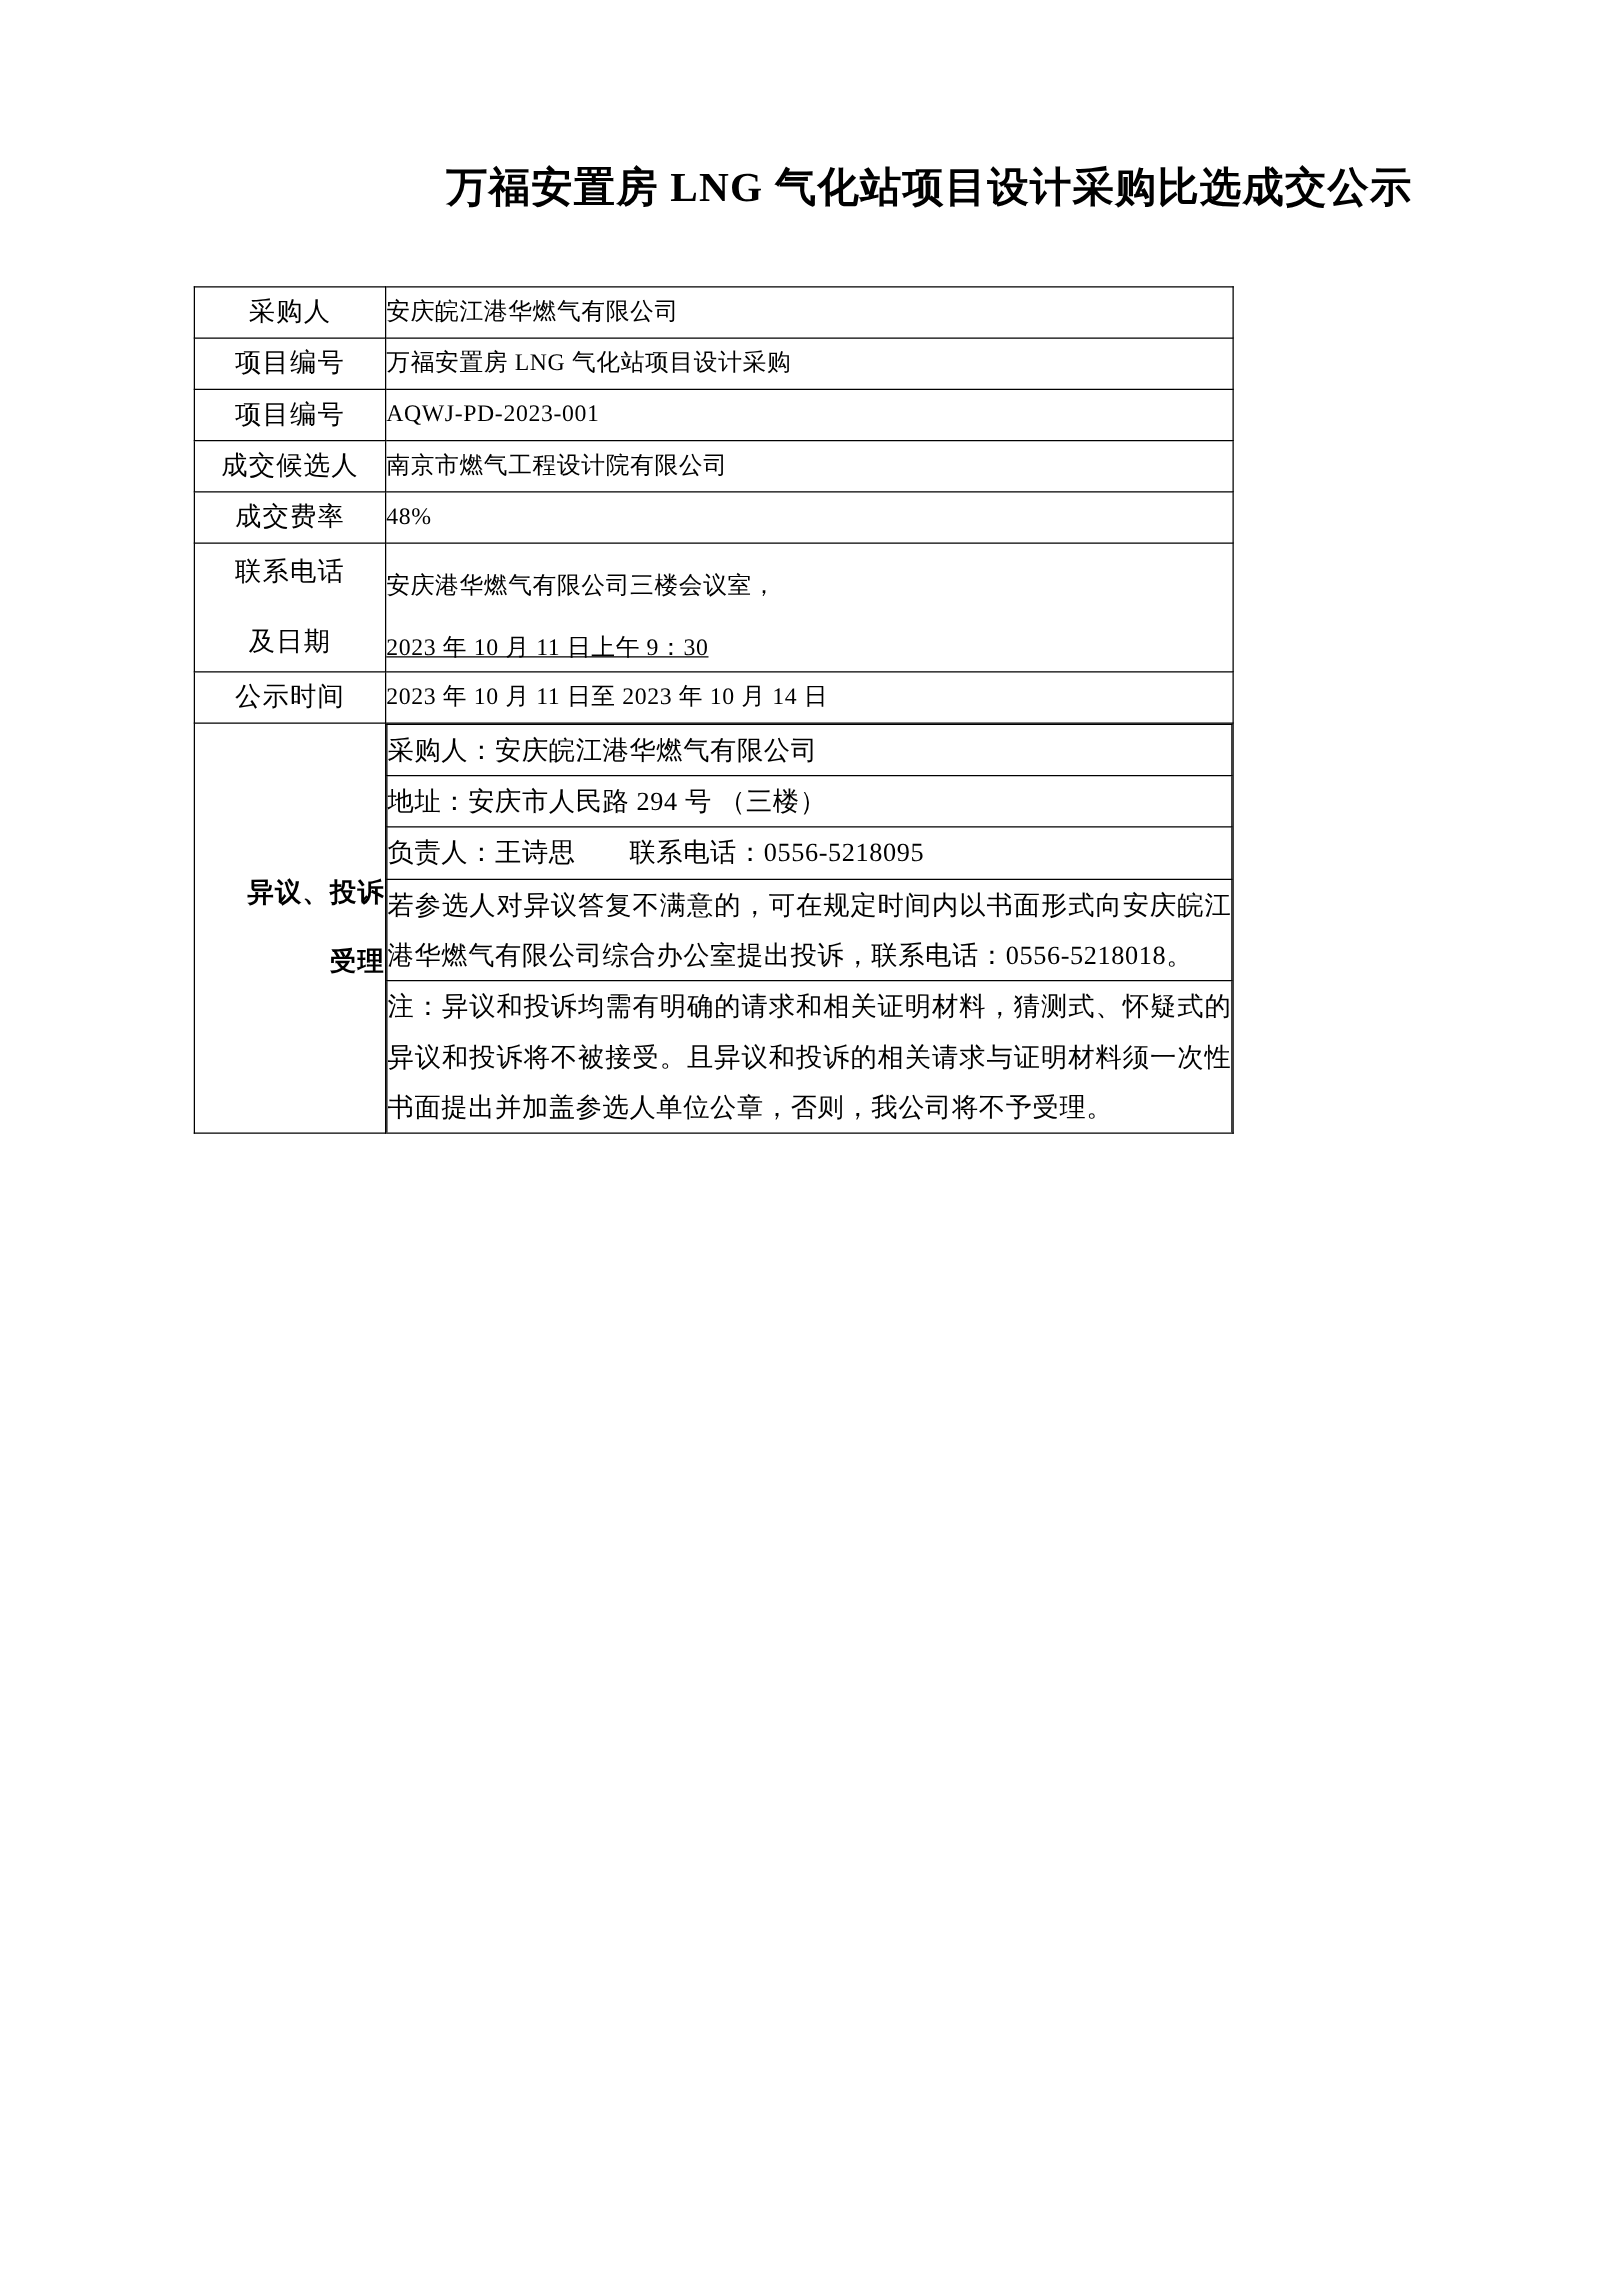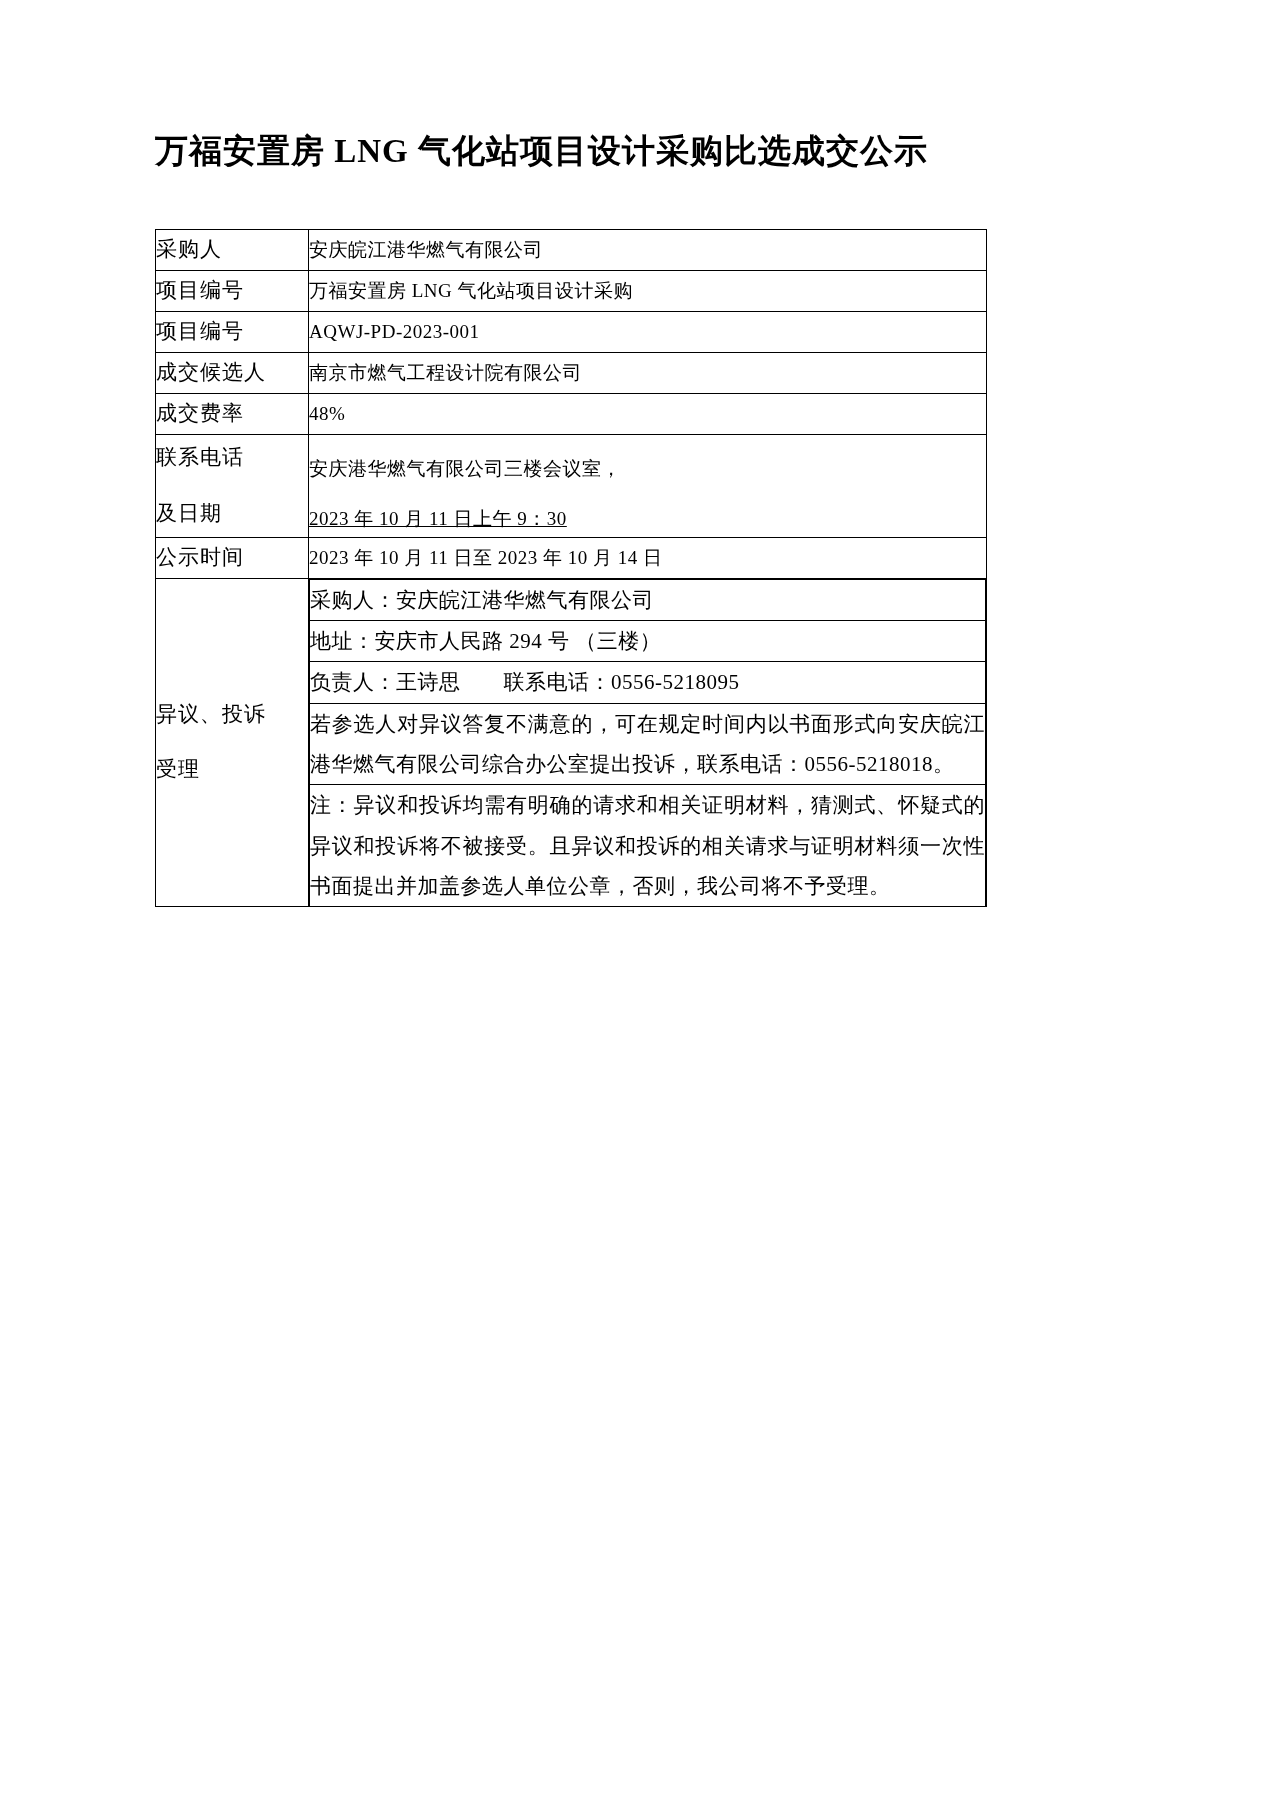--- a/index.html
+++ b/index.html
@@ -17,41 +17,41 @@
   .page {
     position: relative;
     width: 1285px;
     height: 1818px;
     box-sizing: border-box;
     padding: 0 155px;
   }
   .doc-title {
     font-size: 33px;
     font-weight: bold;
-    text-align: left;
+    text-align: right;
     letter-spacing: 1px;
     margin: 0;
     padding-top: 128px;
     padding-bottom: 0;
     line-height: 1.4;
   }
   table.main {
     margin-top: 55px;
     width: 832px;
     border-collapse: collapse;
     table-layout: fixed;
   }
   table.main td {
     border: 1px solid #000000;
     vertical-align: middle;
     padding: 0;
   }
   .label-cell {
     width: 152px;
-    text-align: left;
+    text-align: center;
     font-size: 21px;
     line-height: 1.9;
     padding: 13px 4px;
     letter-spacing: 1px;
   }
   .value-cell {
     font-size: 19px;
     line-height: 1.9;
     padding: 13px 16px;
     letter-spacing: 0.5px;
@@ -88,21 +88,22 @@
     border-bottom: 0;
   }
   .cell-outer {
     padding: 0 !important;
   }
   .para {
     text-align: justify;
     text-justify: inter-ideograph;
   }
   .vcenter-label {
-    text-align: left;
+    text-align: right;
+    font-weight: bold;
   }
 </style>
 </head>
 <body>
 
 <div class="page">
 
   <h1 class="doc-title">万福安置房 LNG 气化站项目设计采购比选成交公示</h1>
 
   <table class="main">

